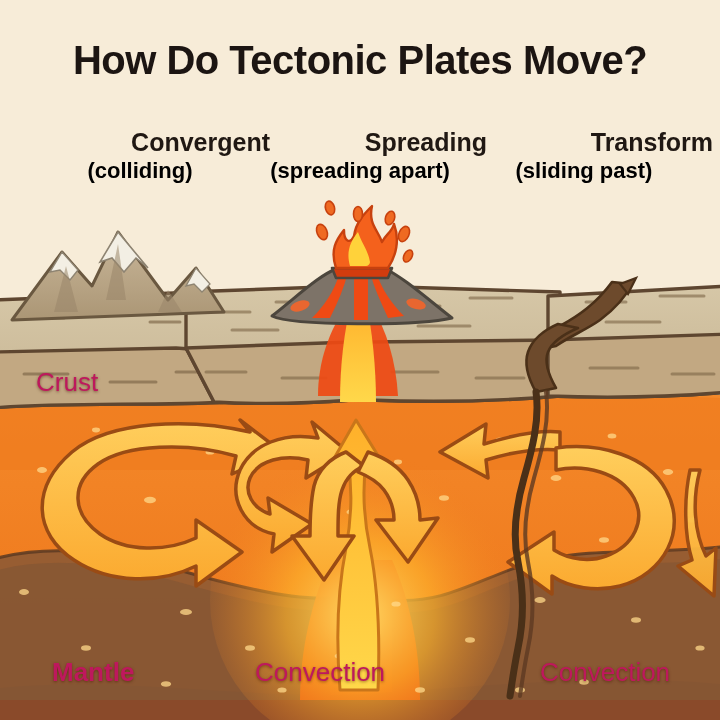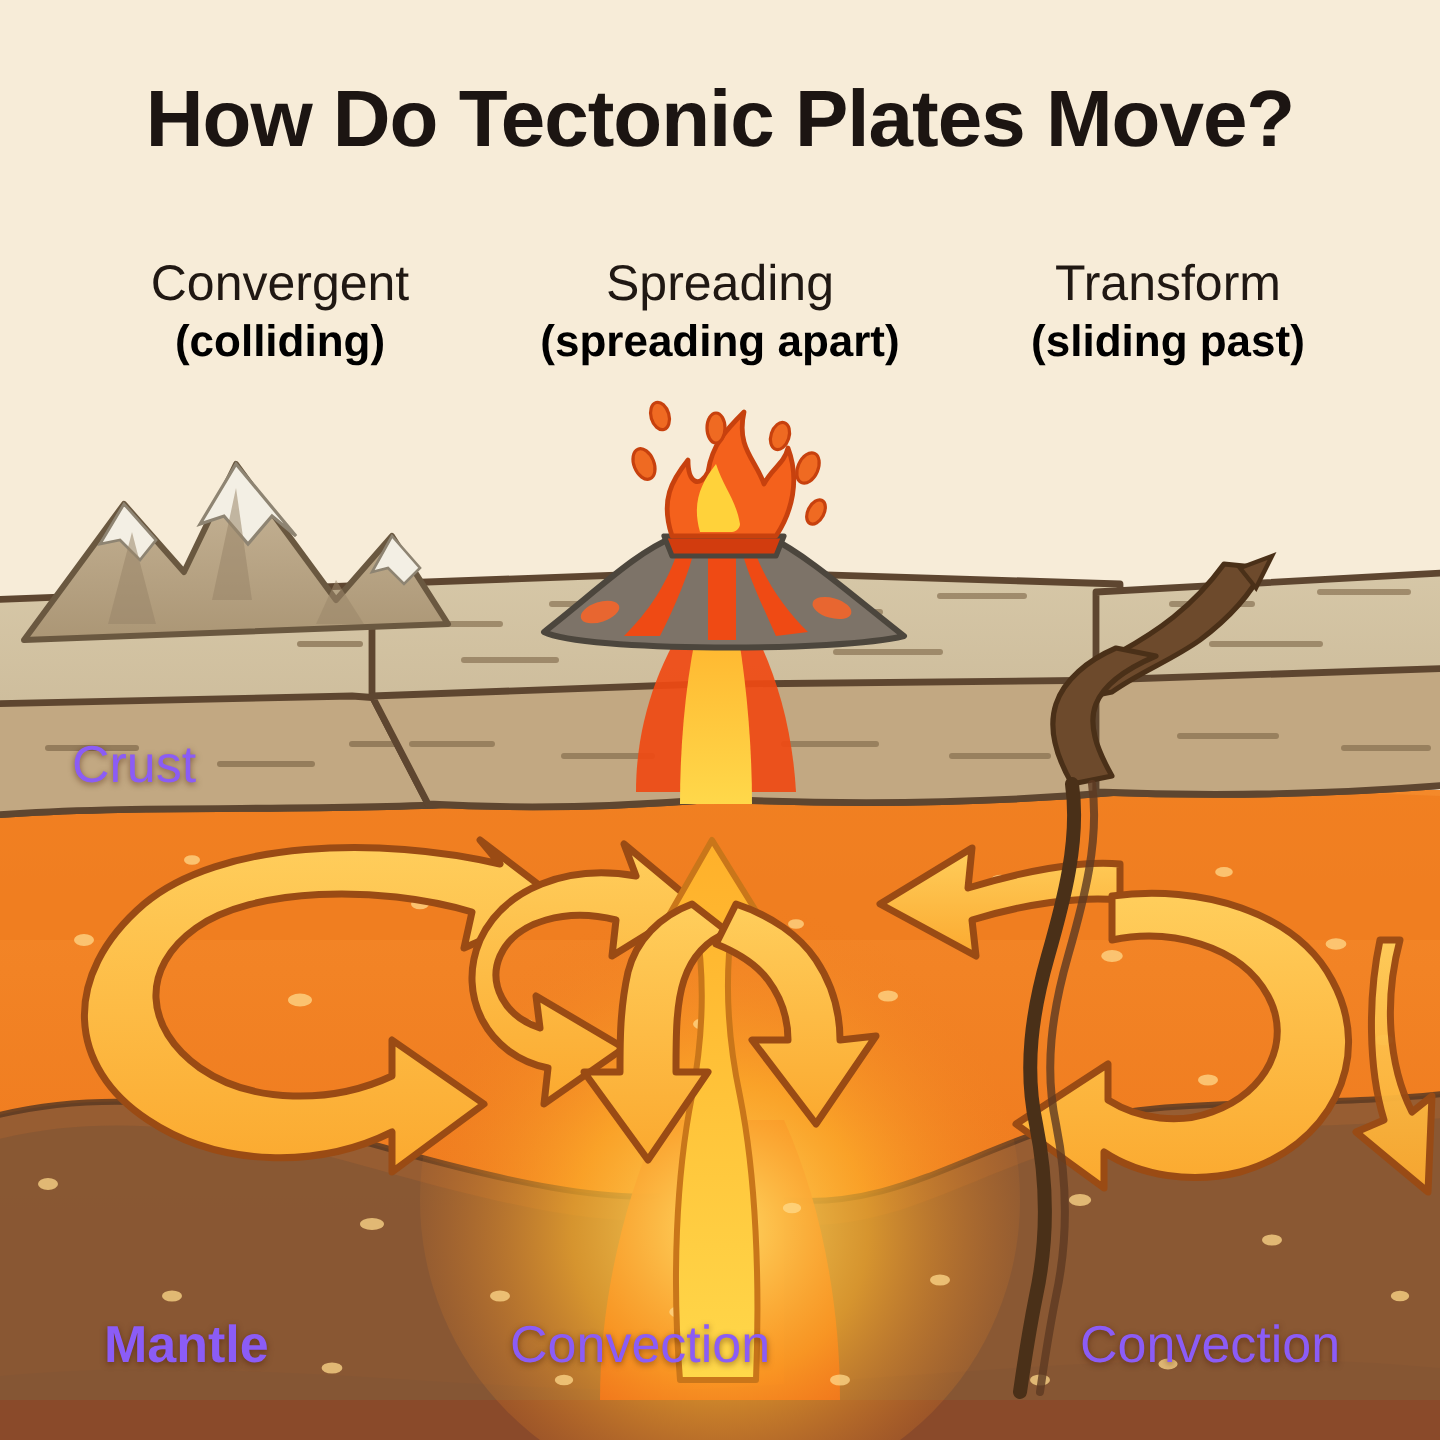--- a/index.html
+++ b/index.html
@@ -10,30 +10,30 @@
     position:relative;
   }
   #stage{position:absolute;inset:0;width:720px;height:596px;}
   .txt{position:absolute;text-align:center;}
 
   #title{
     left:0;right:0;top:38px;
     font-size:40px;font-weight:bold;color:#1c1512;
     letter-spacing:-0.5px;
   }
-  .colhead{font-size:25px;font-weight:normal;color:#201813;line-height:1.18;}
+  .colhead{font-size:25px;font-weight:bold;color:#201813;line-height:1.18;text-align:right;}
   .colsub{font-size:22px;font-weight:bold;color:#000000;line-height:1.18;}
 
   #head-left{left:10px;top:128px;width:260px;}
   #head-mid{left:233px;top:128px;width:254px;}
   #head-right{left:455px;top:128px;width:258px;}
 
   .inlabel{
     position:absolute;
-    font-size:26px;color:#8b5cf6;
+    font-size:26px;color:#be185d;
     text-shadow:0 1px 3px rgba(70,25,0,.55);
     white-space:nowrap;
   }
   #lbl-crust{left:36px;top:367px;}
   #lbl-mantle{left:52px;top:657px;font-weight:bold;}
   #lbl-conv1{left:255px;top:657px;}
   #lbl-conv2{left:540px;top:657px;}
   svg{display:block;}
 </style>
 </head>

